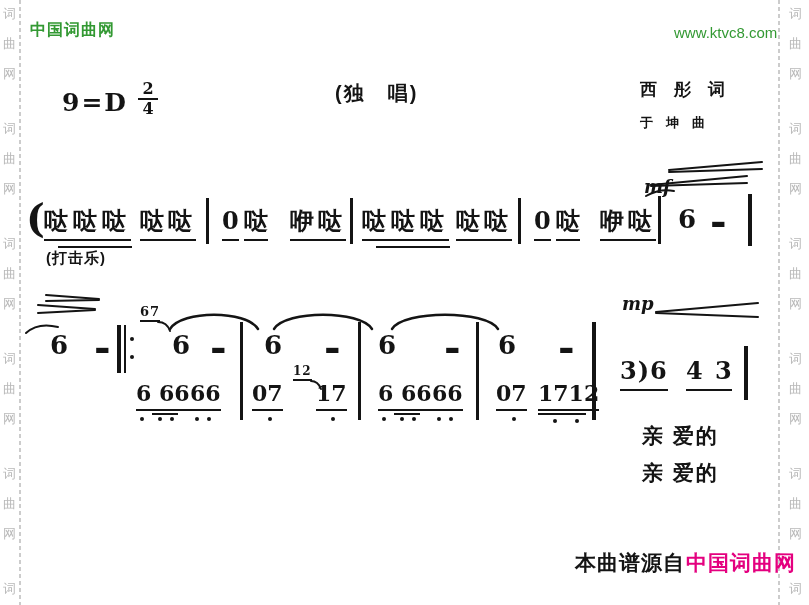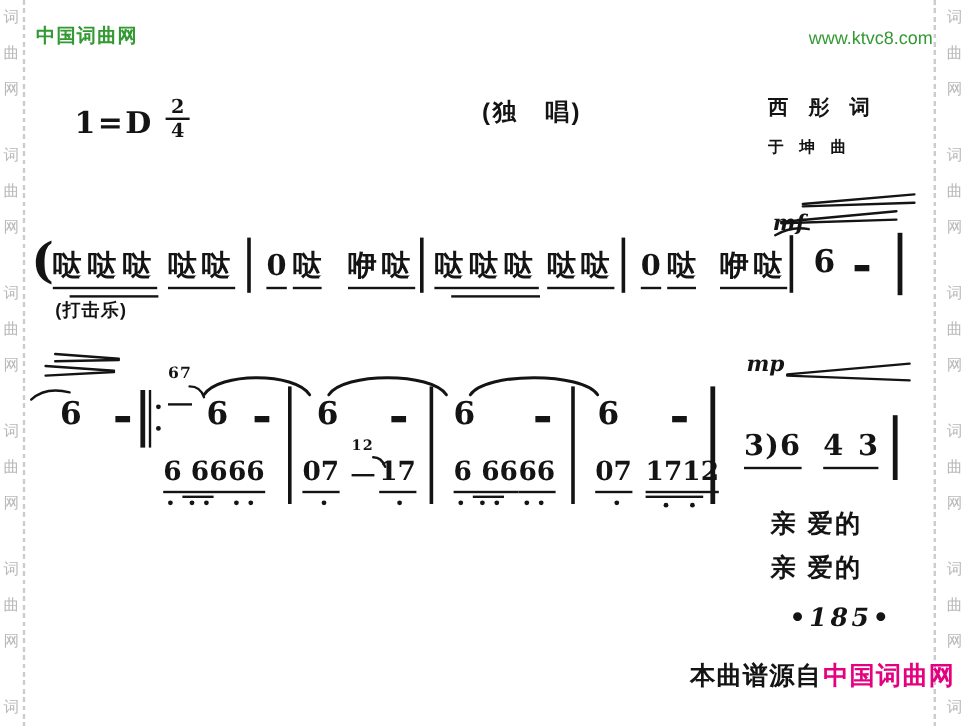--- a/index.html
+++ b/index.html
@@ -16,21 +16,21 @@
   .fs24{font-size:24px;line-height:30px;}
   .fs26{font-size:26px;line-height:30px;}
   .fs22{font-size:22px;line-height:26px;}
   .u{border-bottom:2px solid #141414;padding-bottom:3px;}
   .barline{position:absolute;width:3px;background:#141414;}
   .beam{position:absolute;height:2px;background:#141414;}
   .odot{position:absolute;width:4px;height:4px;border-radius:50%;background:#141414;}
   .rdot{position:absolute;width:4px;height:4px;border-radius:50%;background:#141414;}
   .dashn{position:absolute;font-family:"DejaVu Serif",serif;font-weight:bold;font-size:40px;line-height:26px;}
   .grace{position:absolute;font-family:"DejaVu Serif",serif;font-weight:bold;
-         border-bottom:2px solid #141414;padding-bottom:17px;letter-spacing:1px;}
+         border-bottom:2px solid #141414;padding-bottom:1px;letter-spacing:1px;}
   .wm-col{position:absolute;top:0;width:16px;height:605px;}
   .wm-char{position:absolute;left:0;font-size:13px;color:#b9b9b9;font-family:"Liberation Sans",sans-serif;}
   .tearline{position:absolute;top:0;width:2px;height:605px;
             background:repeating-linear-gradient(to bottom,#cccccc 0 4px,transparent 4px 7px);}
   .fracline{height:2px;background:#141414;margin:1px 0;}
   svg.overlay{position:absolute;left:0;top:0;pointer-events:none;}
 </style>
 </head>
 <body>
 
@@ -70,25 +70,25 @@
       <span class="wm-char" style="top: 380px;">曲</span>
       <span class="wm-char" style="top: 410px;">网</span>
       <span class="wm-char" style="top: 465px;">词</span>
       <span class="wm-char" style="top: 495px;">曲</span>
       <span class="wm-char" style="top: 525px;">网</span>
       <span class="wm-char" style="top: 580px;">词</span>
     </div>
 
   <div class="abs green b" style="left:30px;top:20px;font-size:16px;letter-spacing:1px;">中国词曲网</div>
   <div class="abs green" style="left:674px;top:24px;font-size:15px;">www.ktvc8.com</div>
-  <div class="abs b" style="left:335px;top:80px;width:150px;text-align:right;font-size:20px;letter-spacing:2px;">(独　唱)</div>
+  <div class="abs b" style="left:335px;top:80px;width:150px;text-align:left;font-size:20px;letter-spacing:2px;">(独　唱)</div>
   <div class="abs b" style="left:640px;top:78px;font-size:17px;">西　彤　词</div>
   <div class="abs b" style="left:640px;top:114px;font-size:13px;">于　坤　曲</div>
 
-  <div class="abs serif b" style="left:62px;top:88px;font-size:25px;letter-spacing:2px;">1=D</div>
+  <div class="abs serif b" style="left:62px;top:88px;font-size:25px;letter-spacing:2px;">9=D</div>
   <div class="abs serif b" style="left:138px;top:81px;width:20px;text-align:center;font-size:16px;line-height:16px;">
     <div>2</div>
     <div class="fracline"></div>
     <div>4</div>
   </div>
 
   <div class="abs serif b i" style="left:644px;top:176px;font-size:18px;">mf</div>
   <div class="abs serif b i" style="left:622px;top:293px;font-size:18px;">mp</div>
 
   <div class="abs serif b" style="left:26px;top:196px;font-size:40px;line-height:44px;">(</div>
@@ -163,21 +163,20 @@
   <div class="odot" style="left:449px;top:417px;"></div>
   <div class="odot" style="left:512px;top:417px;"></div>
   <div class="odot" style="left:553px;top:419px;"></div>
   <div class="odot" style="left:575px;top:419px;"></div>
 
   <span class="abs mu fs24 u" style="left:620px;top:356px;letter-spacing:1px;">3)6</span>
   <span class="abs mu fs24 u" style="left:686px;top:356px;word-spacing:4px;text-align:center;">4 3</span>
   <div class="barline" style="left:744px;top:346px;height:54px;width:4px;"></div>
   <div class="abs b" style="left:642px;top:422px;font-size:21px;letter-spacing:2px;">亲 爱的</div>
   <div class="abs b" style="left:642px;top:459px;font-size:21px;letter-spacing:2px;">亲 爱的</div>
-  <div class="abs serif b i" style="left:658px;top:502px;font-size:21px;letter-spacing:3px;">•185•</div>
 
   <div class="abs b" style="left:575px;top:549px;font-size:21px;letter-spacing:1px;">本曲谱源自</div>
   <div class="abs b magenta" style="left:686px;top:549px;font-size:21px;letter-spacing:1px;">中国词曲网</div>
 
   <svg class="overlay" width="809" height="605" viewBox="0 0 809 605">
     <g stroke="#141414" fill="none" stroke-width="2" stroke-linecap="round">
 
       <path d="M669,170 L762,162"></path>
       <path d="M669,172 L762,169"></path>
       <path d="M651,185 L747,176"></path>

